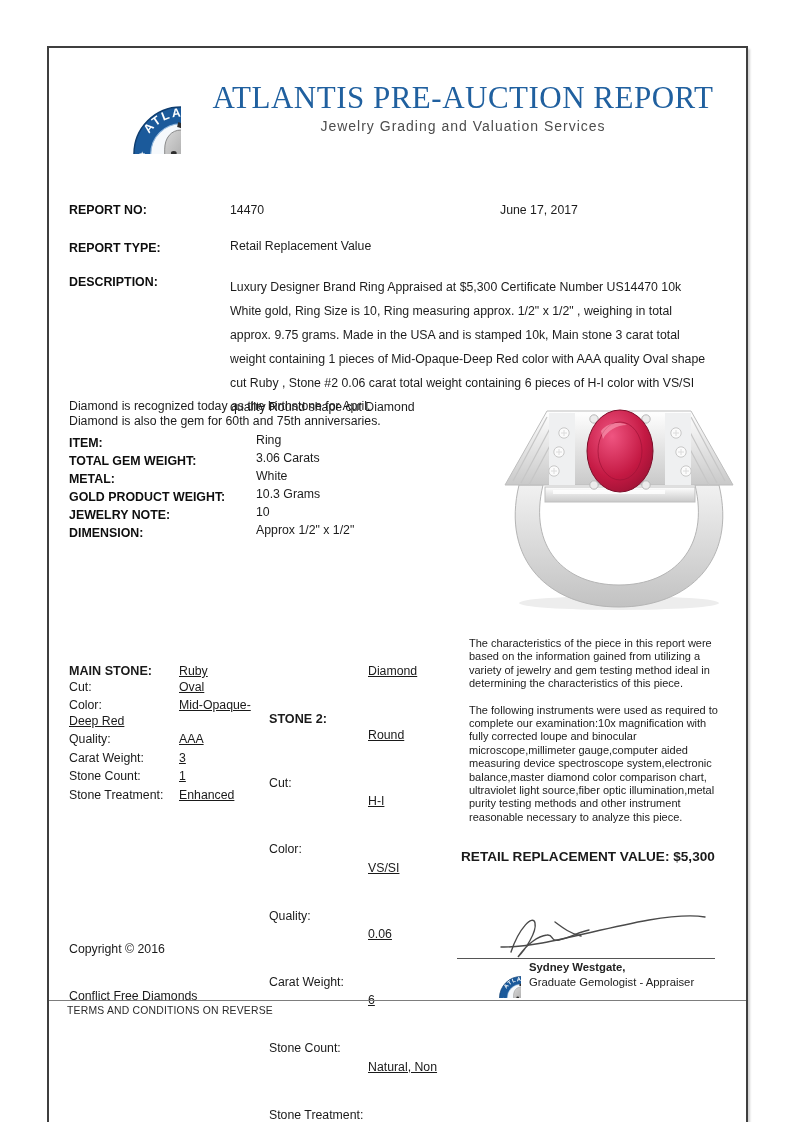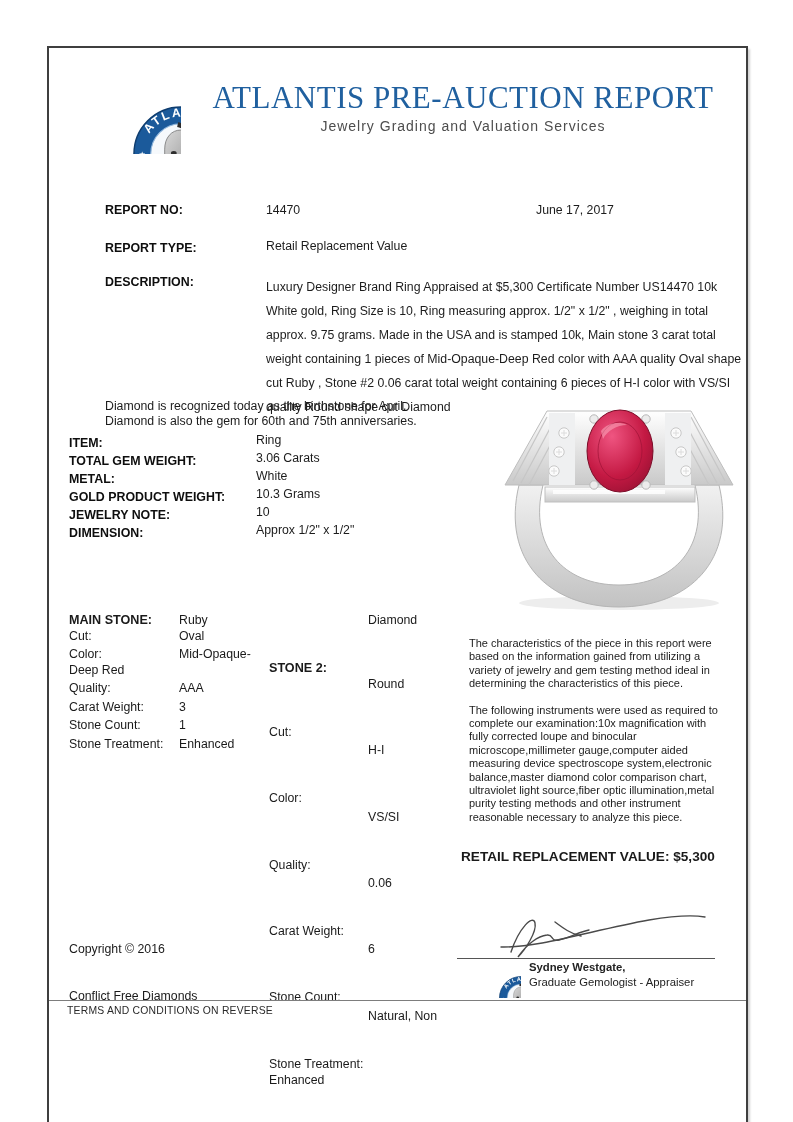--- a/index.html
+++ b/index.html
@@ -31,34 +31,34 @@
     background:#1d5c9f; border-top:2px solid #103f72; border-bottom:2px solid #103f72;
   }
   .banner span {
     display:inline-block; margin-left:48px; line-height:26px; color:#ffffff;
     font-weight:700; font-size:13px; letter-spacing:0.4px;
   }
 
   
   .lbl { font-weight:700; font-size:12.4px; color:#0e0e0e; }
   .val { font-size:12.3px; color:#1c1c1c; }
-  .abs { position:absolute;margin-left:36px; }
+  .abs { position:absolute; }
   .desc-text { line-height:24px; width:480px; }
   .note-lines { line-height:15.4px; }
 
   
   .items { position:absolute; left:20px; top:385px; width:420px; }
   .irow { position:relative; height:18px; }
   .irow .val { position:absolute; left:187px; top:0; white-space:nowrap; }
 
   
   .ring-photo { position:absolute; left:440px; top:347px; width:260px; height:219px; }
 
   
-  .stone-col { position:absolute; top:565px; width:188px; font-size:12.3px; }
+  .stone-col { position:absolute; top:616px; width:188px; font-size:12.3px;text-decoration:underline; }
   .stone-col .srow { line-height:15.8px; margin-bottom:2.6px; }
   .stone-col .slabel { display:inline-block; vertical-align:top; }
   .col1 { left:20px; }
   .col2 { left:220px; }
   .col1 .slabel { min-width:110px; }
   .col2 .slabel { min-width:99px;margin-top:48px; }
   .stitle .slabel { font-weight:700; font-size:12.6px; }
   .stitle { margin-bottom:0px !important; }
 
   

